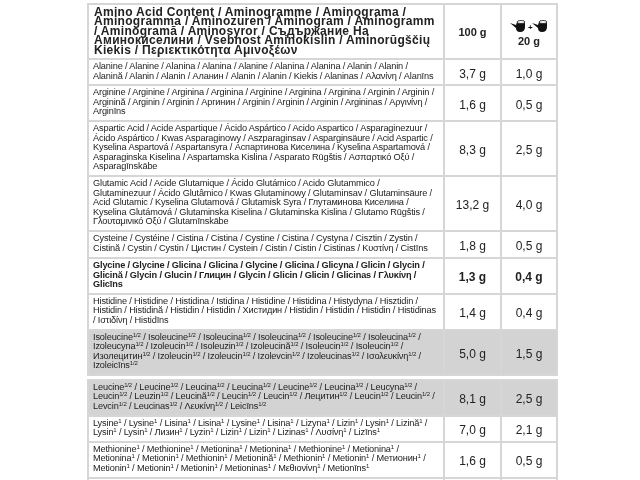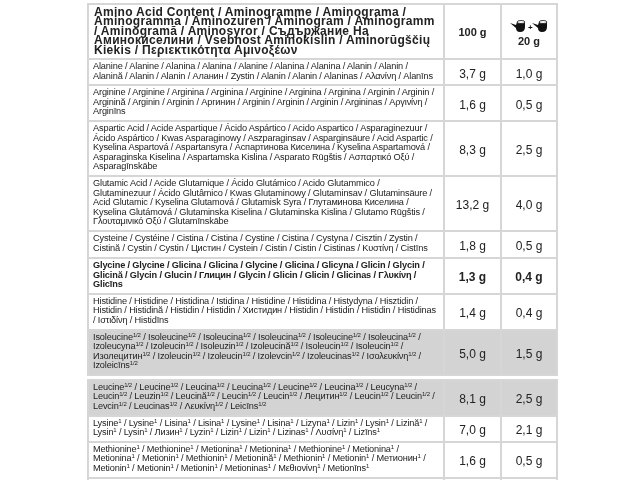--- a/index.html
+++ b/index.html
@@ -41,21 +41,21 @@
           <ellipse cx="12" cy="3" rx="4" ry="1.5" fill="#fff" stroke="#111" stroke-width="0.8"></ellipse>
           <text x="19" y="11" font-size="8" font-family="Liberation Sans, sans-serif" font-weight="bold" fill="#111">+</text>
           <path d="M23 4 L29 6 L30 3 L38 3 L38 8 Q38 13 33 13 Q29 13 29 9 Z" fill="#111"></path>
           <ellipse cx="34" cy="3" rx="4" ry="1.5" fill="#fff" stroke="#111" stroke-width="0.8"></ellipse>
         </svg>
         <span style="display:block;margin-top:0px;">20 g</span>
       </td>
       <td class="padcell"></td>
     </tr>
   <tr style="height: 26px;">
-        <td class="name">Alanine / Alanine / Alanina / Alanina / Alanine / Alanina / Alanina / Alanin / Alanin / Alanină / Alanin / Alanin / Аланин / Zystin / Alanin / Alanin / Alaninas / Αλανίνη / Alanīns</td>
+        <td class="name">Alanine / Alanine / Alanina / Alanina / Alanine / Alanina / Alanina / Alanin / Alanin / Alanină / Alanin / Alanin / Аланин / Alanin / Alanin / Kiekis / Alaninas / Αλανίνη / Alanīns</td>
         <td class="val">3,7 g</td>
         <td class="val">1,0 g</td>
         <td class="padcell"></td>
       </tr>
       <tr style="height: 26px;">
         <td class="name">Arginine / Arginine / Arginina / Arginina / Arginine / Arginina / Arginina / Arginin / Arginin / Arginină / Arginin / Arginin / Аргинин / Arginin / Arginin / Arginin / Argininas / Αργινίνη / Arginīns</td>
         <td class="val">1,6 g</td>
         <td class="val">0,5 g</td>
         <td class="padcell"></td>
       </tr>

